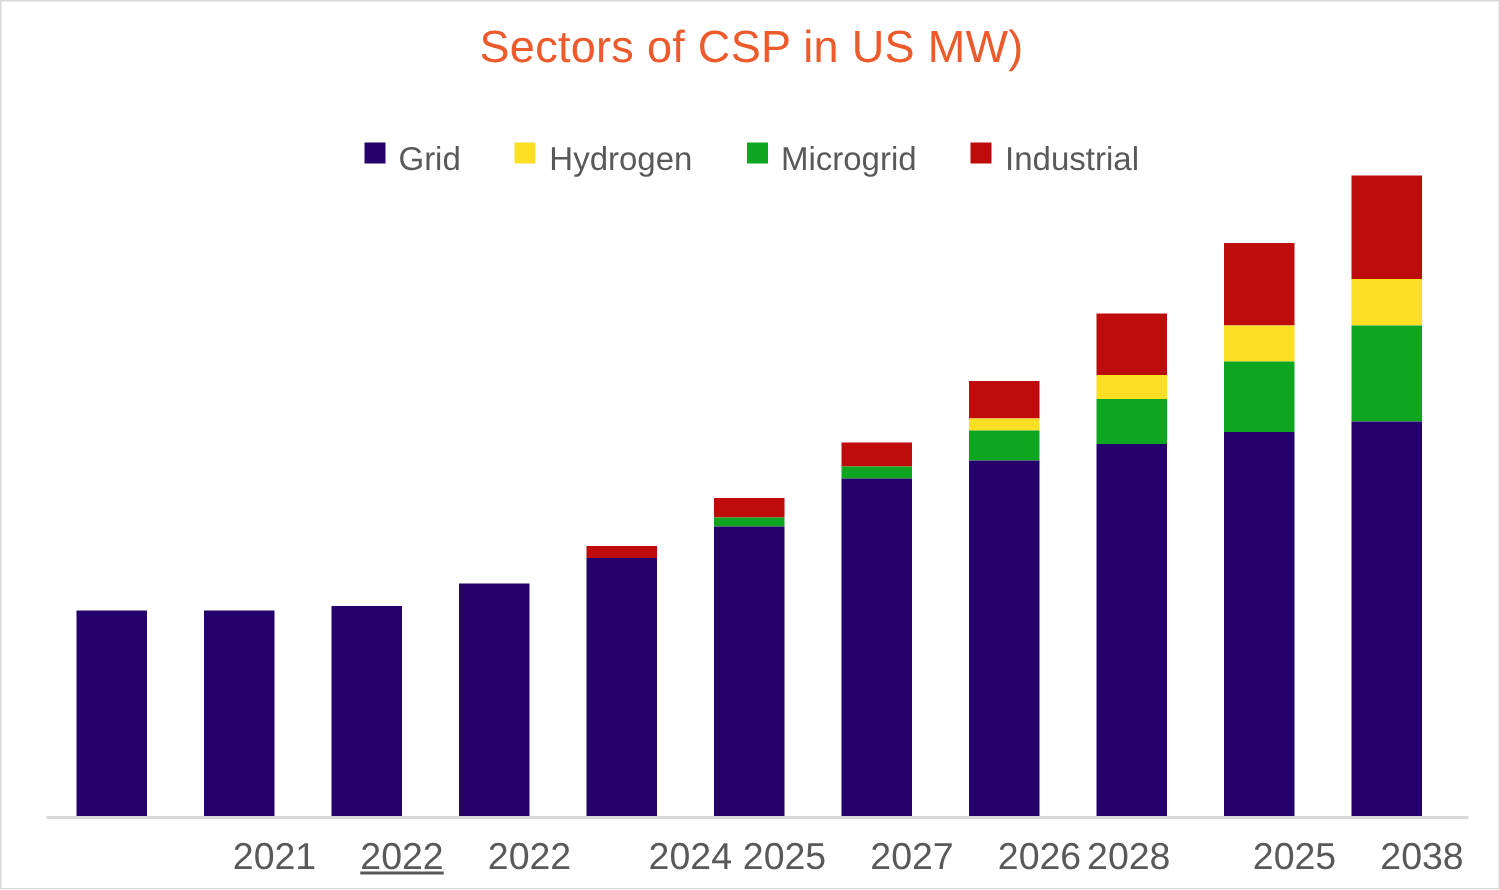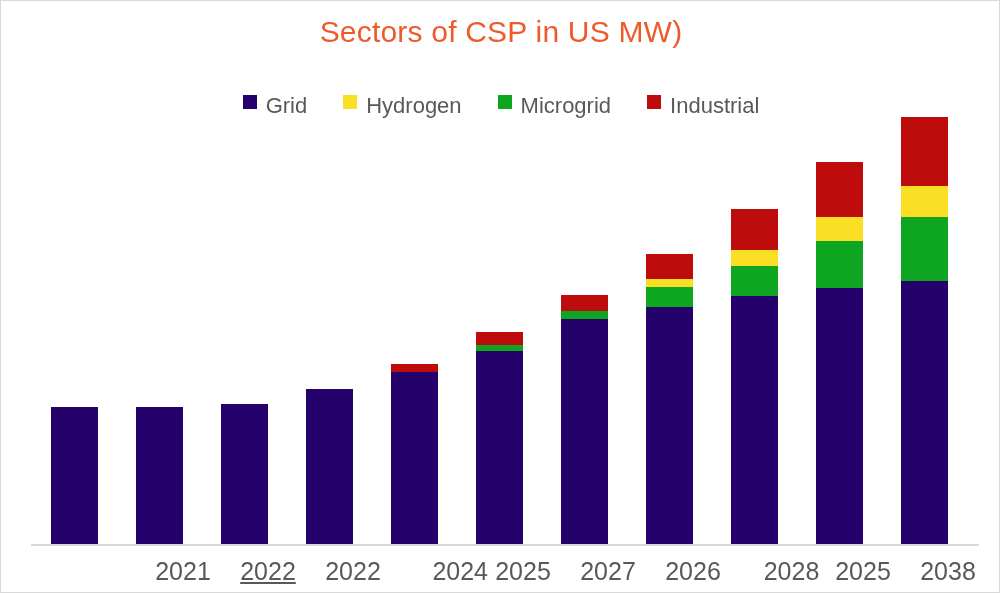--- a/index.html
+++ b/index.html
@@ -163,21 +163,21 @@
         <div class="seg" style="height: 20px; background: rgb(14, 165, 32);"></div>
         <div class="seg" style="height: 237px; background: rgb(37, 2, 107);"></div>
       </div>
       <div class="tick-label" style="left: 668.5px;">2026</div>
       <div class="bar-stack" style="left: 730px; width: 47px; bottom: 50px;">
         <div class="seg" style="height: 41px; background: rgb(190, 11, 11);"></div>
         <div class="seg" style="height: 16px; background: rgb(250, 223, 36);"></div>
         <div class="seg" style="height: 30px; background: rgb(14, 165, 32);"></div>
         <div class="seg" style="height: 248px; background: rgb(37, 2, 107);"></div>
       </div>
-      <div class="tick-label" style="left: 767px;">2028</div>
+      <div class="tick-label" style="left: 728px;">2028</div>
       <div class="bar-stack" style="left: 815px; width: 47px; bottom: 50px;">
         <div class="seg" style="height: 55px; background: rgb(190, 11, 11);"></div>
         <div class="seg" style="height: 24px; background: rgb(250, 223, 36);"></div>
         <div class="seg" style="height: 47px; background: rgb(14, 165, 32);"></div>
         <div class="seg" style="height: 256px; background: rgb(37, 2, 107);"></div>
       </div>
       <div class="tick-label" style="left: 838.5px;">2025</div>
       <div class="bar-stack" style="left: 900px; width: 47px; bottom: 50px;">
         <div class="seg" style="height: 69px; background: rgb(190, 11, 11);"></div>
         <div class="seg" style="height: 31px; background: rgb(250, 223, 36);"></div>

